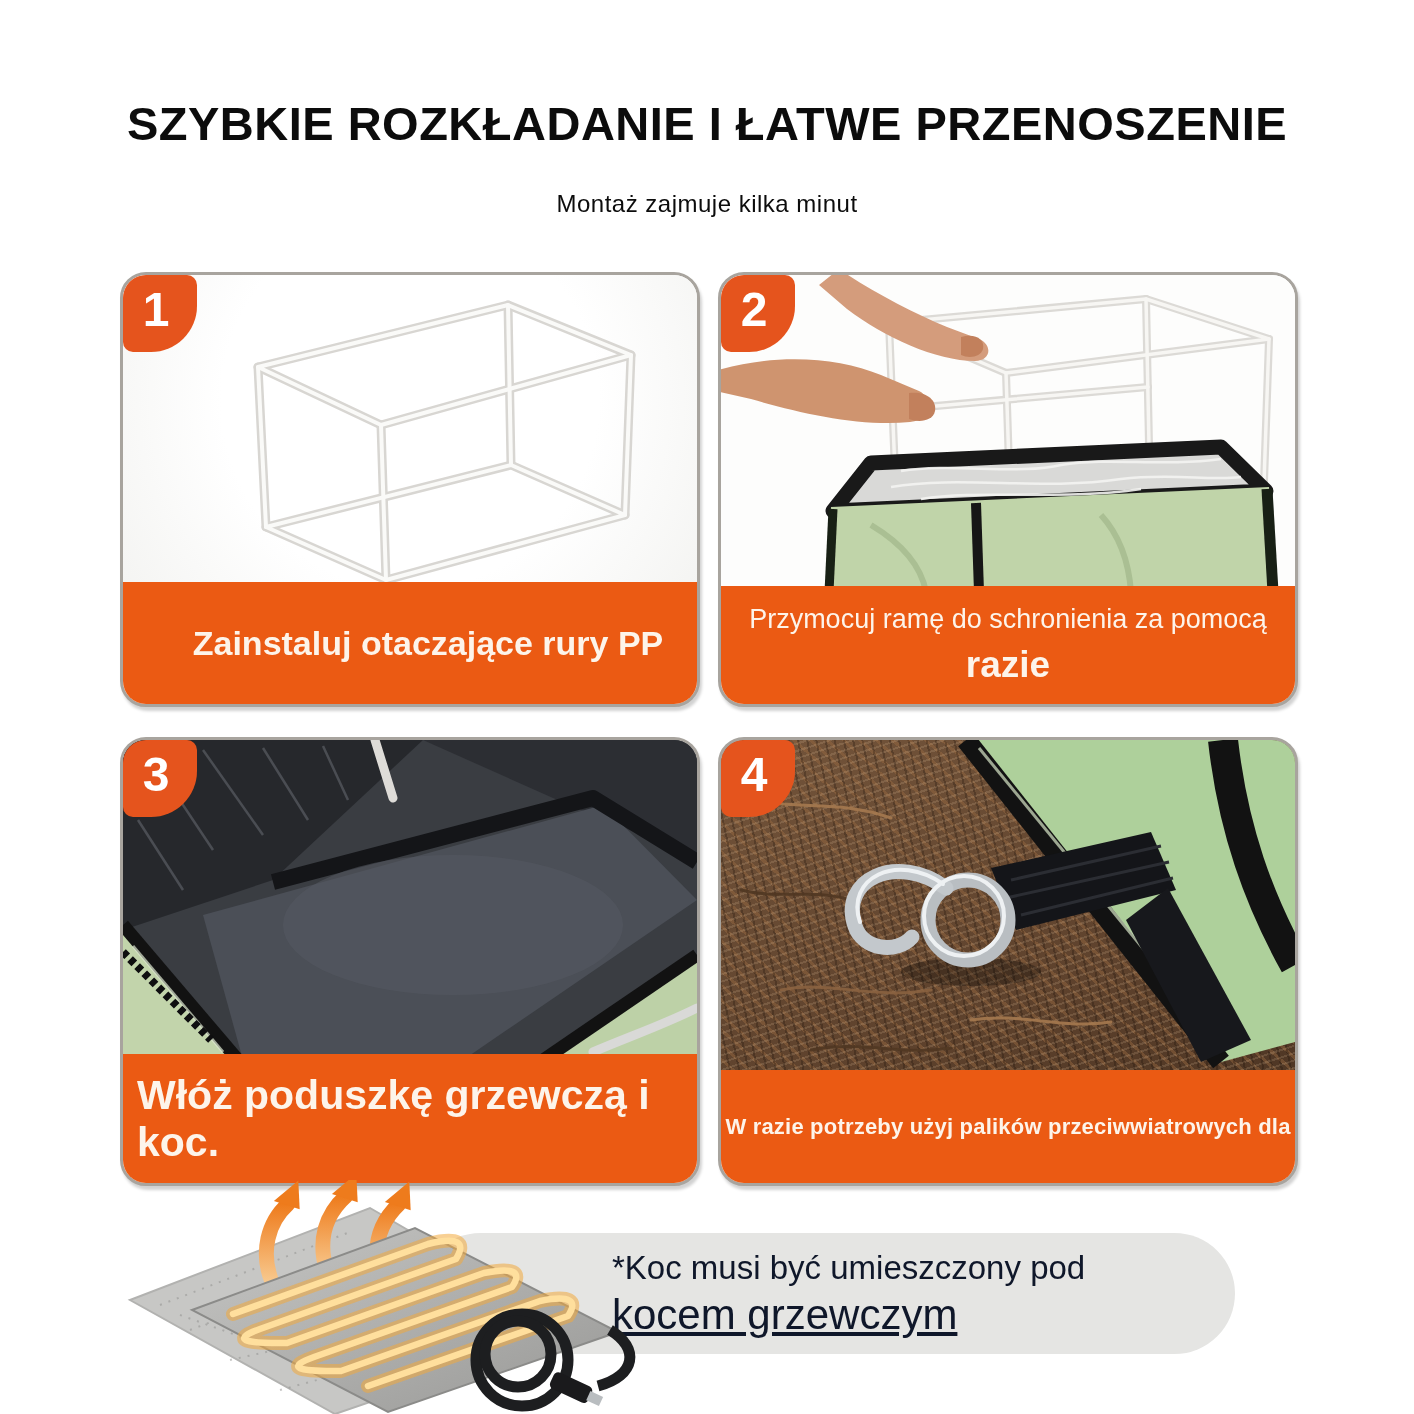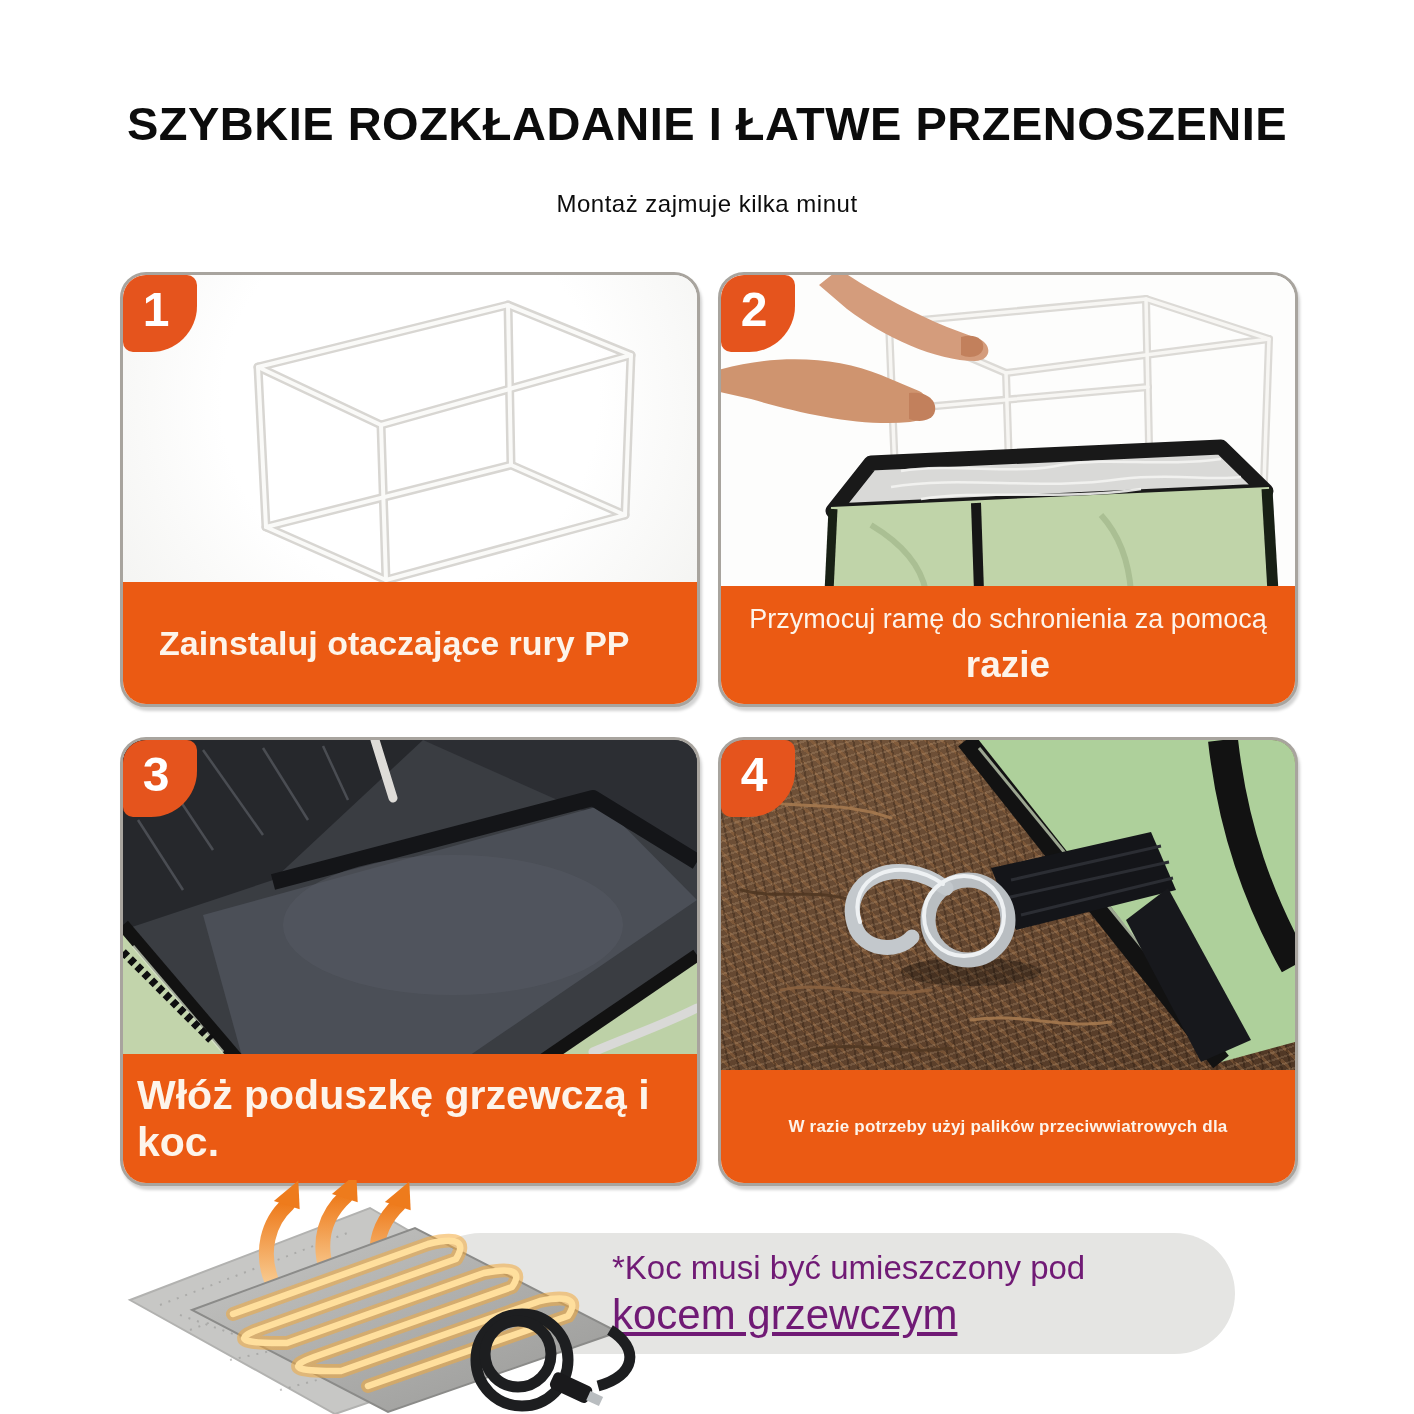--- a/index.html
+++ b/index.html
@@ -24,39 +24,39 @@
   .p3 .photo{height:320px;background:#3a3d42;}
   .p4 .photo{height:336px;background:
       repeating-linear-gradient(78deg, rgba(20,10,4,.25) 0 2px, rgba(0,0,0,0) 2px 9px),
       repeating-linear-gradient(-18deg, rgba(255,222,180,.14) 0 2px, rgba(0,0,0,0) 2px 7px),
       repeating-linear-gradient(42deg, rgba(150,104,64,.45) 0 3px, rgba(0,0,0,0) 3px 11px),
       linear-gradient(160deg,#73543a,#5d412c 70%,#4e3624);}
   .photo svg{display:block;width:100%;height:100%;}
 
   .caption{position:absolute;left:0;right:0;bottom:0;background:#eb5a13;color:#fdf4ea;
            display:flex;flex-direction:column;justify-content:center;box-sizing:border-box;}
-  .p1 .caption{height:122px;align-items:flex-start;padding-left:36px;}
+  .p1 .caption{height:122px;align-items:center;padding-left:36px;}
   .p1 .cap-main{font-size:34px;font-weight:700;}
   .p2 .caption{height:118px;align-items:center;gap:9px;text-align:center;}
   .p2 .cap-line1{font-size:27px;font-weight:400;}
   .p2 .cap-line2{font-size:37px;font-weight:700;}
   .p3 .caption{height:129px;align-items:flex-start;padding-left:14px;}
   .p3 .cap-main{font-size:41px;font-weight:700;}
   .p4 .caption{height:113px;align-items:center;gap:17px;text-align:center;}
-  .p4 .cap-line1,.p4 .cap-line2{font-size:17px;font-weight:700;letter-spacing:.2px;}
+  .p4 .cap-line1,.p4 .cap-line2{font-size:22px;font-weight:700;letter-spacing:.2px;}
 
   .badge{position:absolute;left:0;top:0;width:74px;height:77px;background:#e5541d;
          border-radius:20px 10px 46px 10px;color:#fff;font-weight:700;font-size:48px;
          display:flex;align-items:center;justify-content:center;
          padding:0 8px 8px 0;box-sizing:border-box;z-index:3;}
 
   .footnote-pill{position:absolute;left:420px;top:1233px;width:815px;height:121px;
                  border-radius:62px;background:#e5e5e3;z-index:1;
                  display:flex;flex-direction:column;justify-content:center;gap:4px;
-                 padding-left:192px;box-sizing:border-box;color:#701a75;}
+                 padding-left:192px;box-sizing:border-box;color:#0f172a;}
   .footnote-line1{font-size:33px;font-weight:500;}
   .footnote-line2{font-size:42px;font-weight:500;text-decoration:underline;}
 
   .pad-illustration{position:absolute;left:120px;top:1180px;width:560px;height:234px;z-index:2;}
   .pad-illustration svg{display:block;width:100%;height:100%;}
 </style>
 </head>
 <body>
 
 <div class="page">

